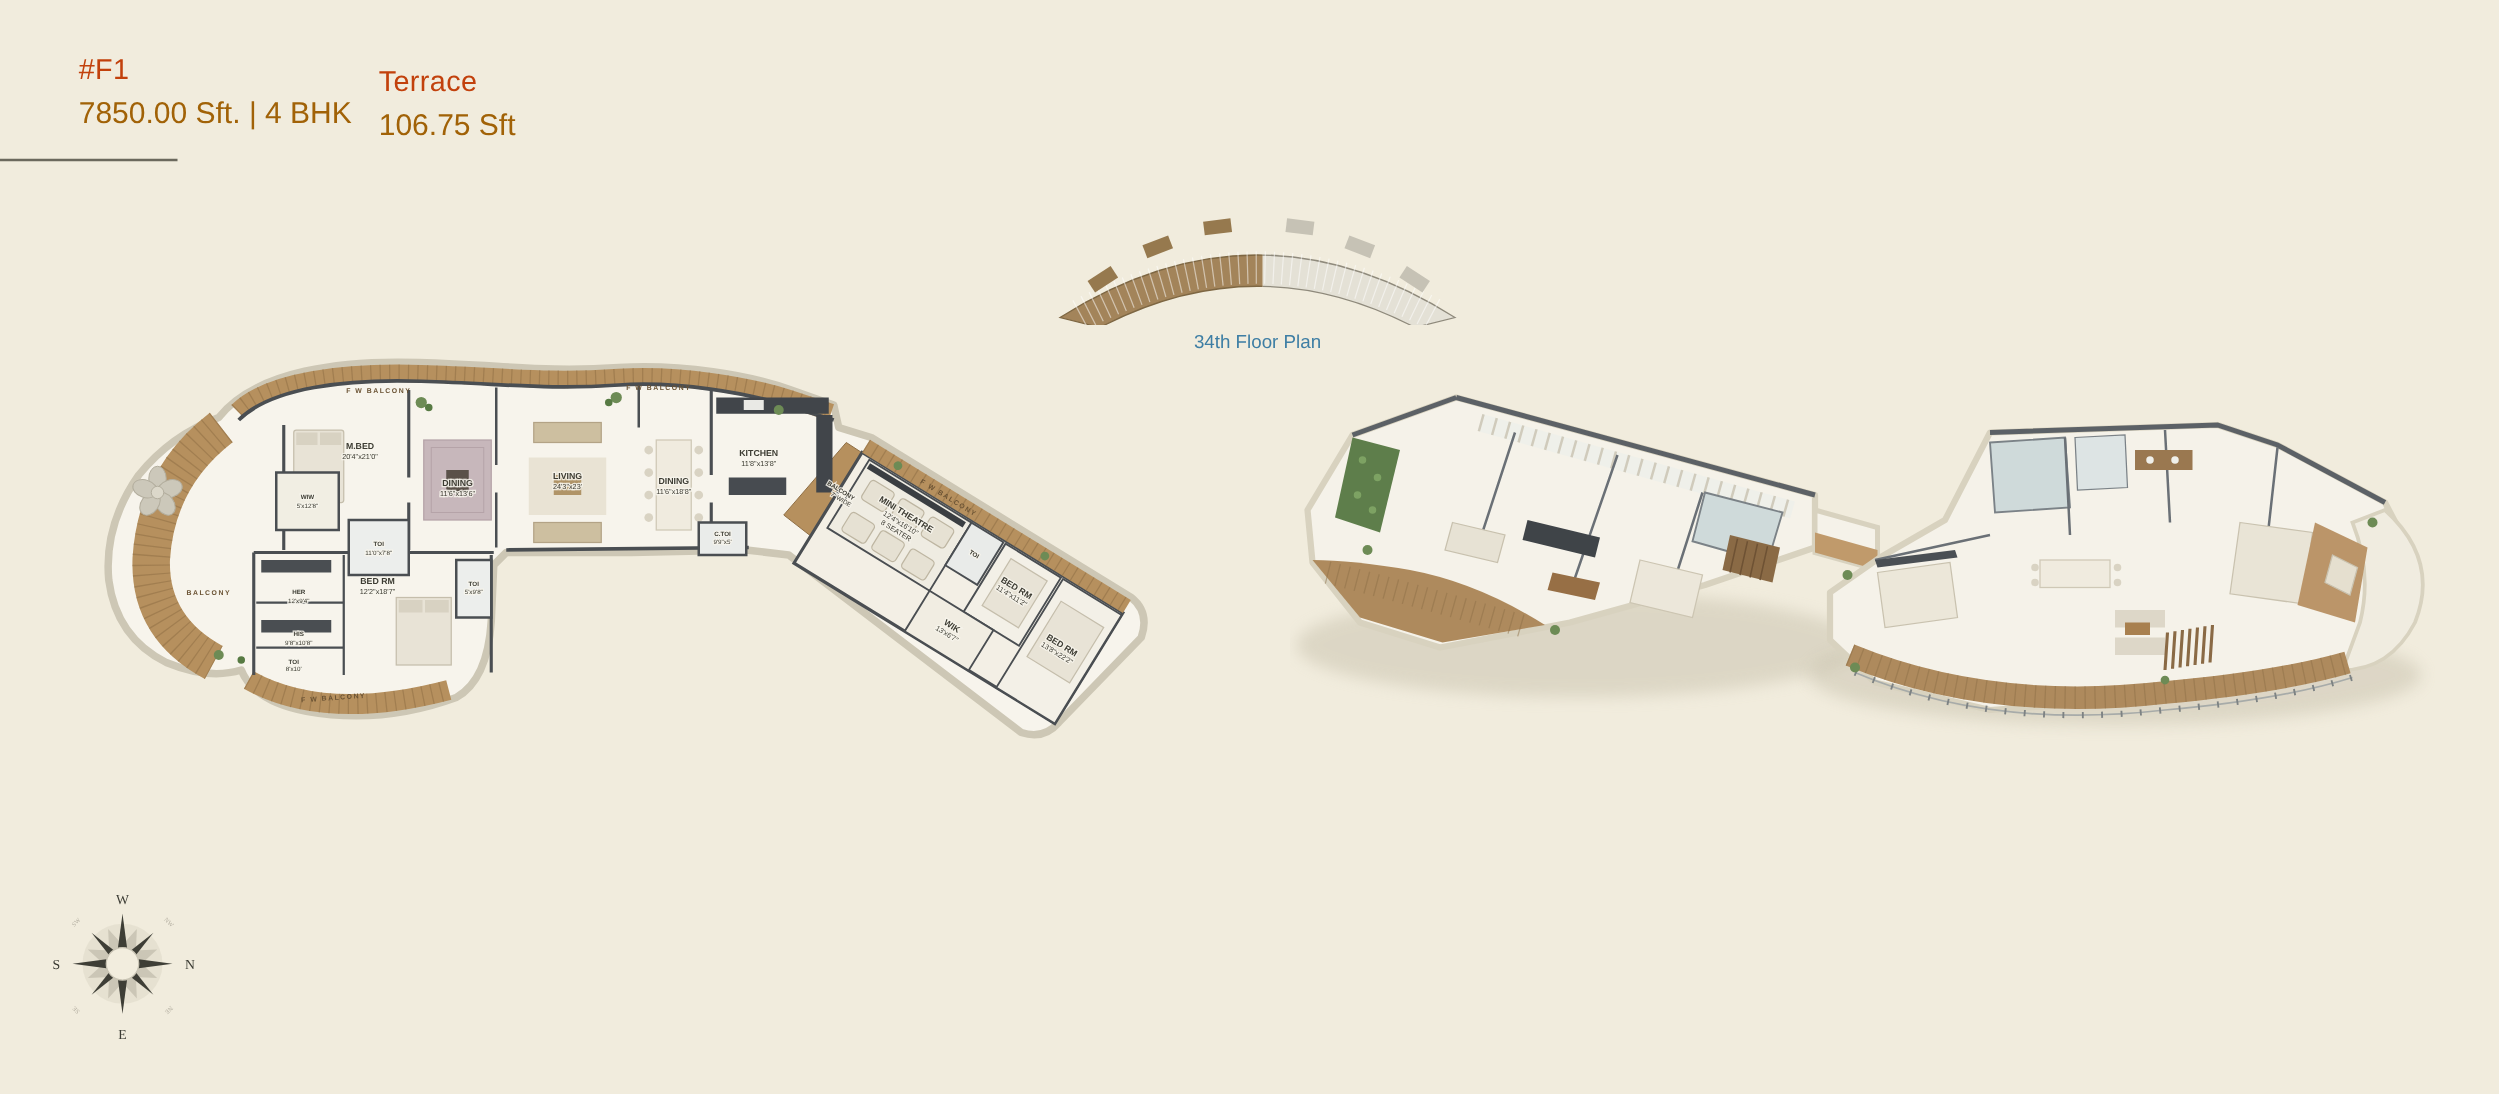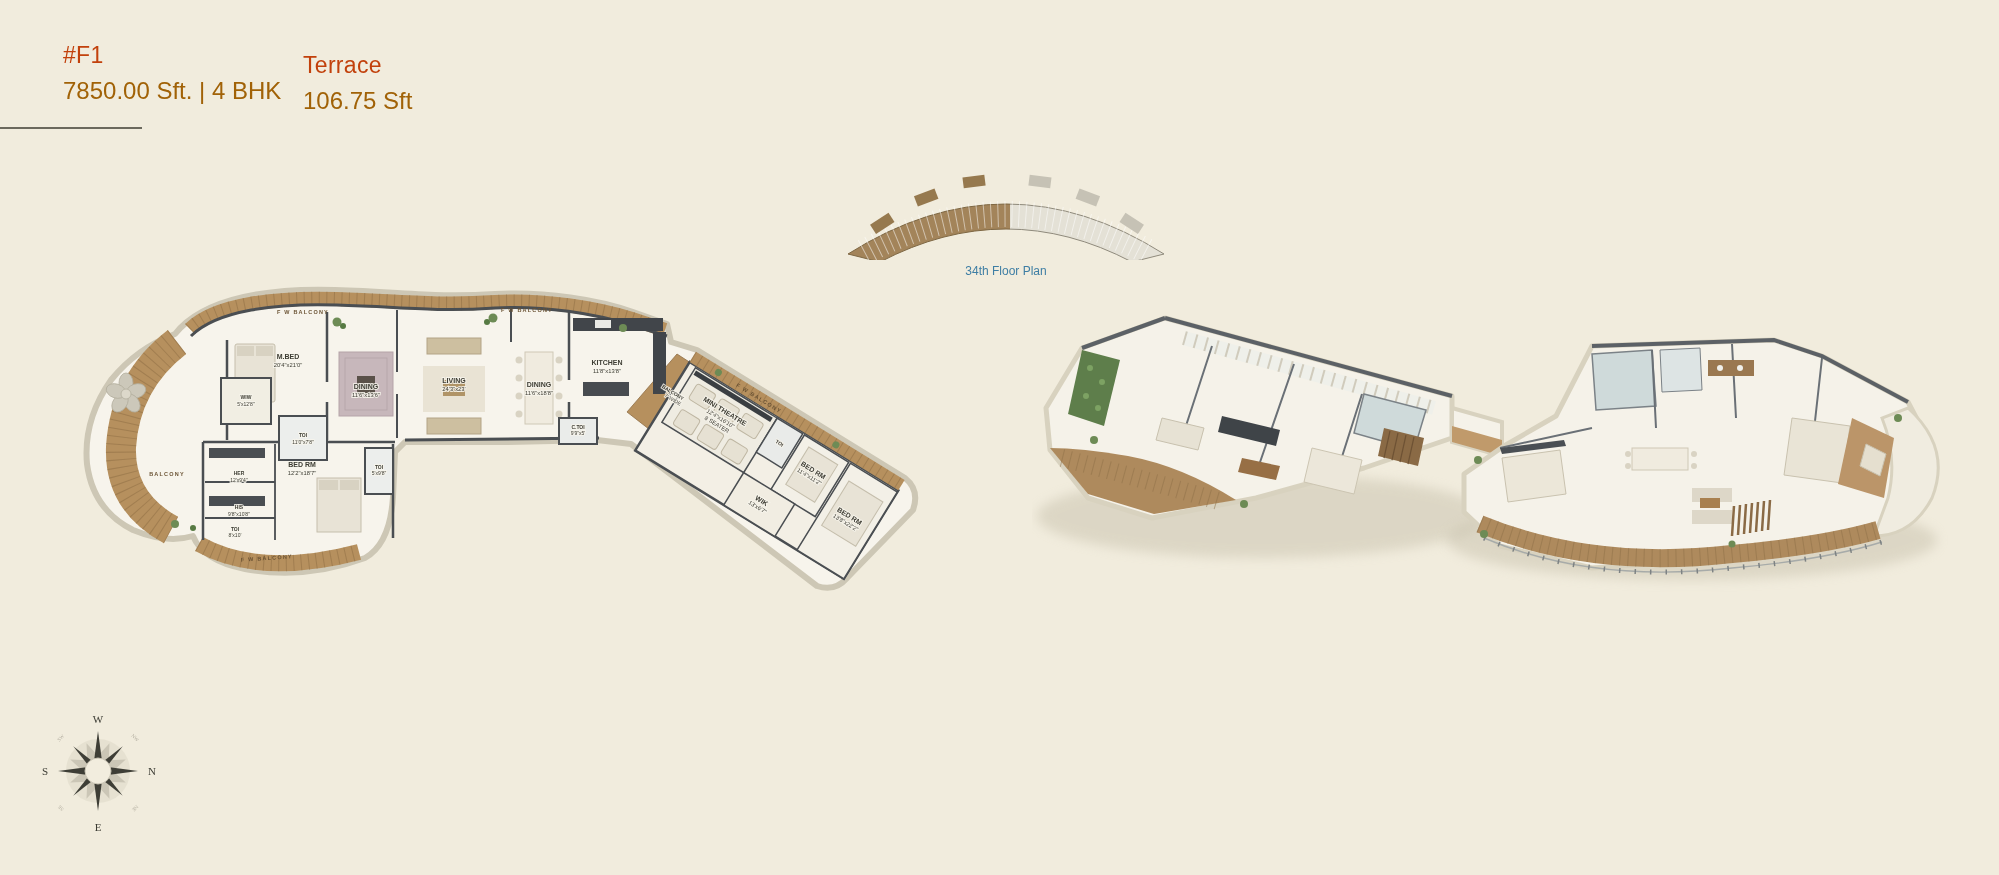--- a/index.html
+++ b/index.html
@@ -7,21 +7,21 @@
     width:1999px;height:875px;position:relative;overflow:hidden;
     background:#f1ecdd;
     font-family:"Liberation Sans", sans-serif;
   }
   .abs{position:absolute;}
   
   .unit-id{font-size:23px;color:#c2410c;letter-spacing:.3px;}
   .unit-sub{font-size:24px;color:#a16207;margin-top:8px;}
   .header-rule{position:absolute;left:0;top:127px;width:142px;height:2px;background:#6b695d;}
   
-  .key-caption{width:360px;text-align:center;font-size:12px;color:#3e7ea4;cursor:pointer;}
+  .key-caption{width:360px;text-align:center;font-size:15px;color:#3e7ea4;cursor:pointer;}
   
   text{font-family:"Liberation Sans",sans-serif;}
   .rname{font-size:7px;font-weight:700;fill:#3d3c33;text-anchor:middle;
          paint-order:stroke;stroke:rgba(247,244,236,.85);stroke-width:2px;}
   .rdim{font-size:5.8px;fill:#3d3c33;text-anchor:middle;
         paint-order:stroke;stroke:rgba(247,244,236,.85);stroke-width:2px;}
   .rsmall{font-size:5px;}
   .blab{font-size:5.5px;fill:#6b5334;letter-spacing:1.2px;font-weight:600;text-anchor:middle;}
   .compass-letter{font-family:"Liberation Serif",serif;font-size:11px;fill:#3b3b33;text-anchor:middle;}
   .compass-tiny{font-family:"Liberation Serif",serif;font-size:5px;fill:#8a8578;text-anchor:middle;opacity:.6;}

